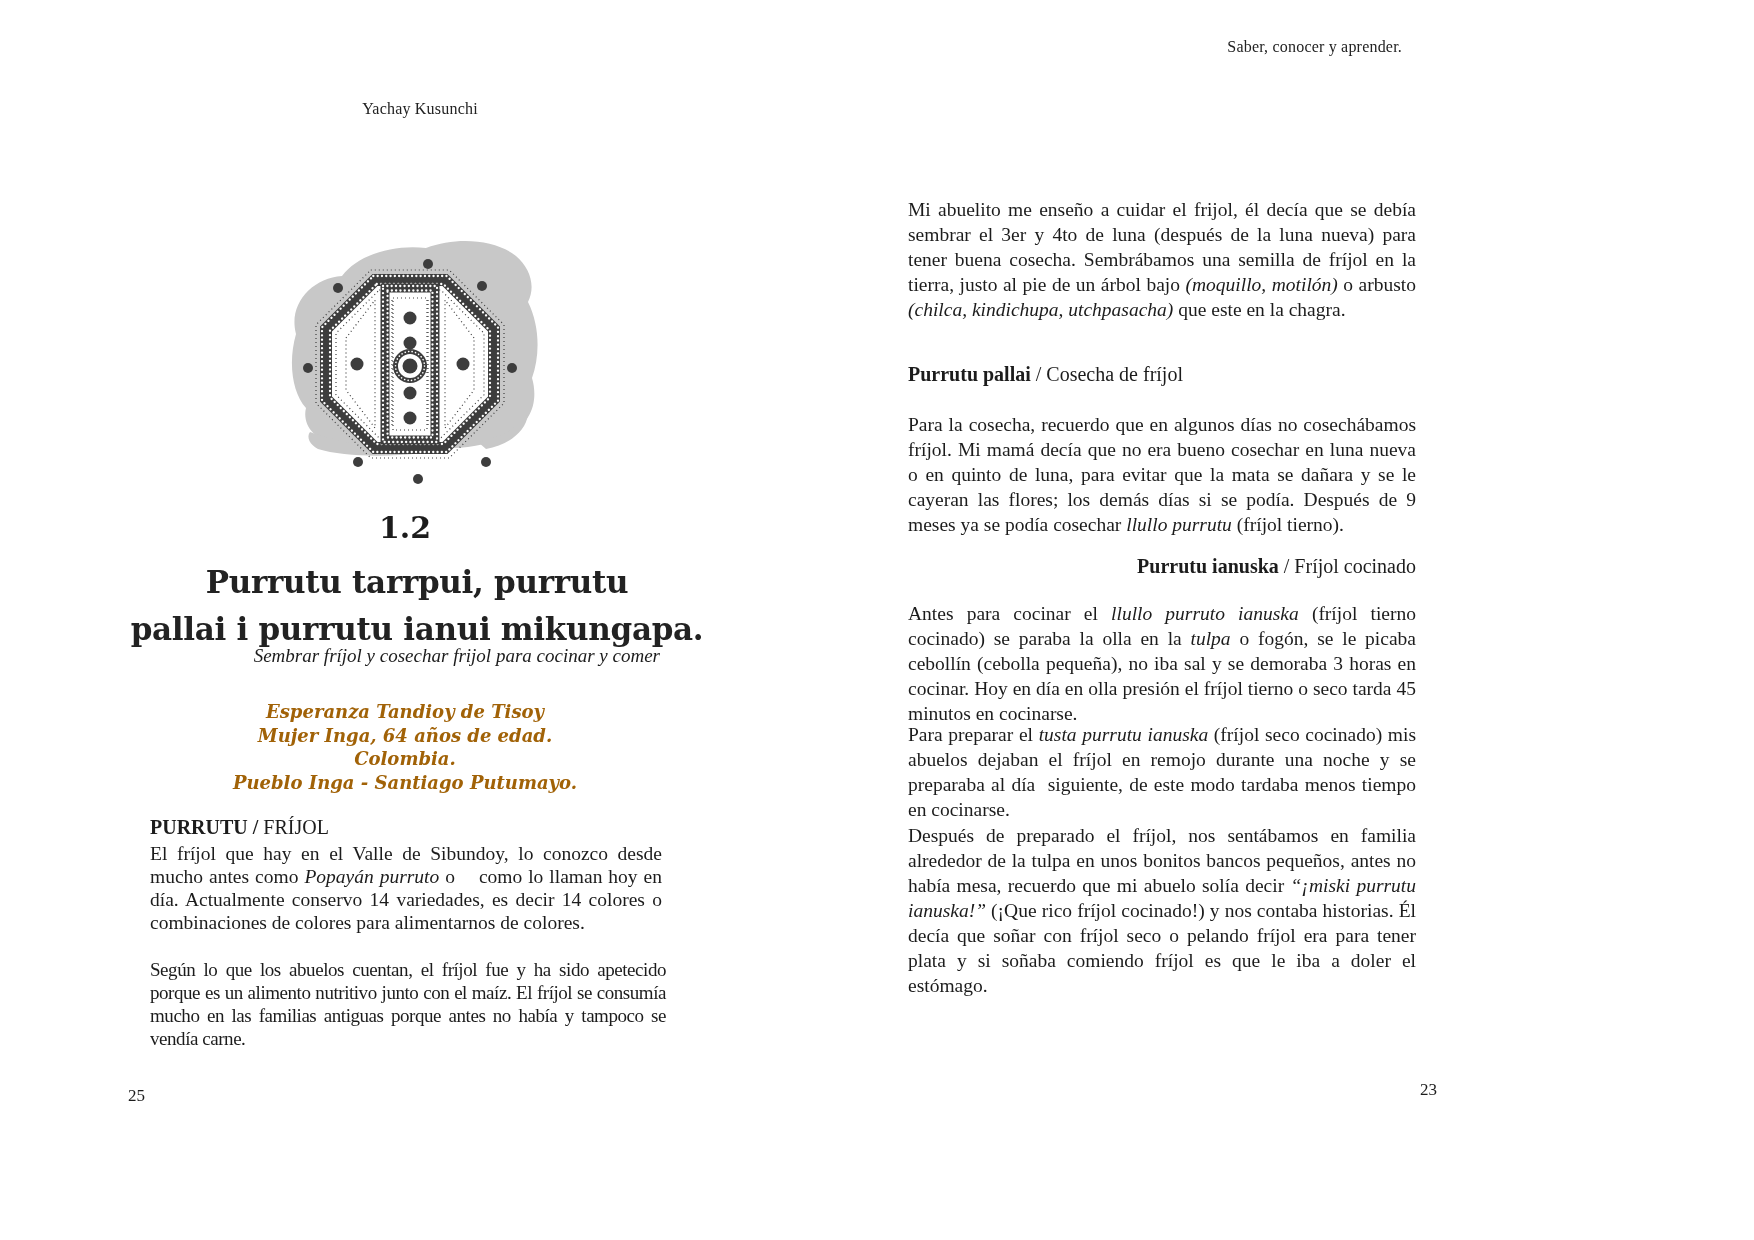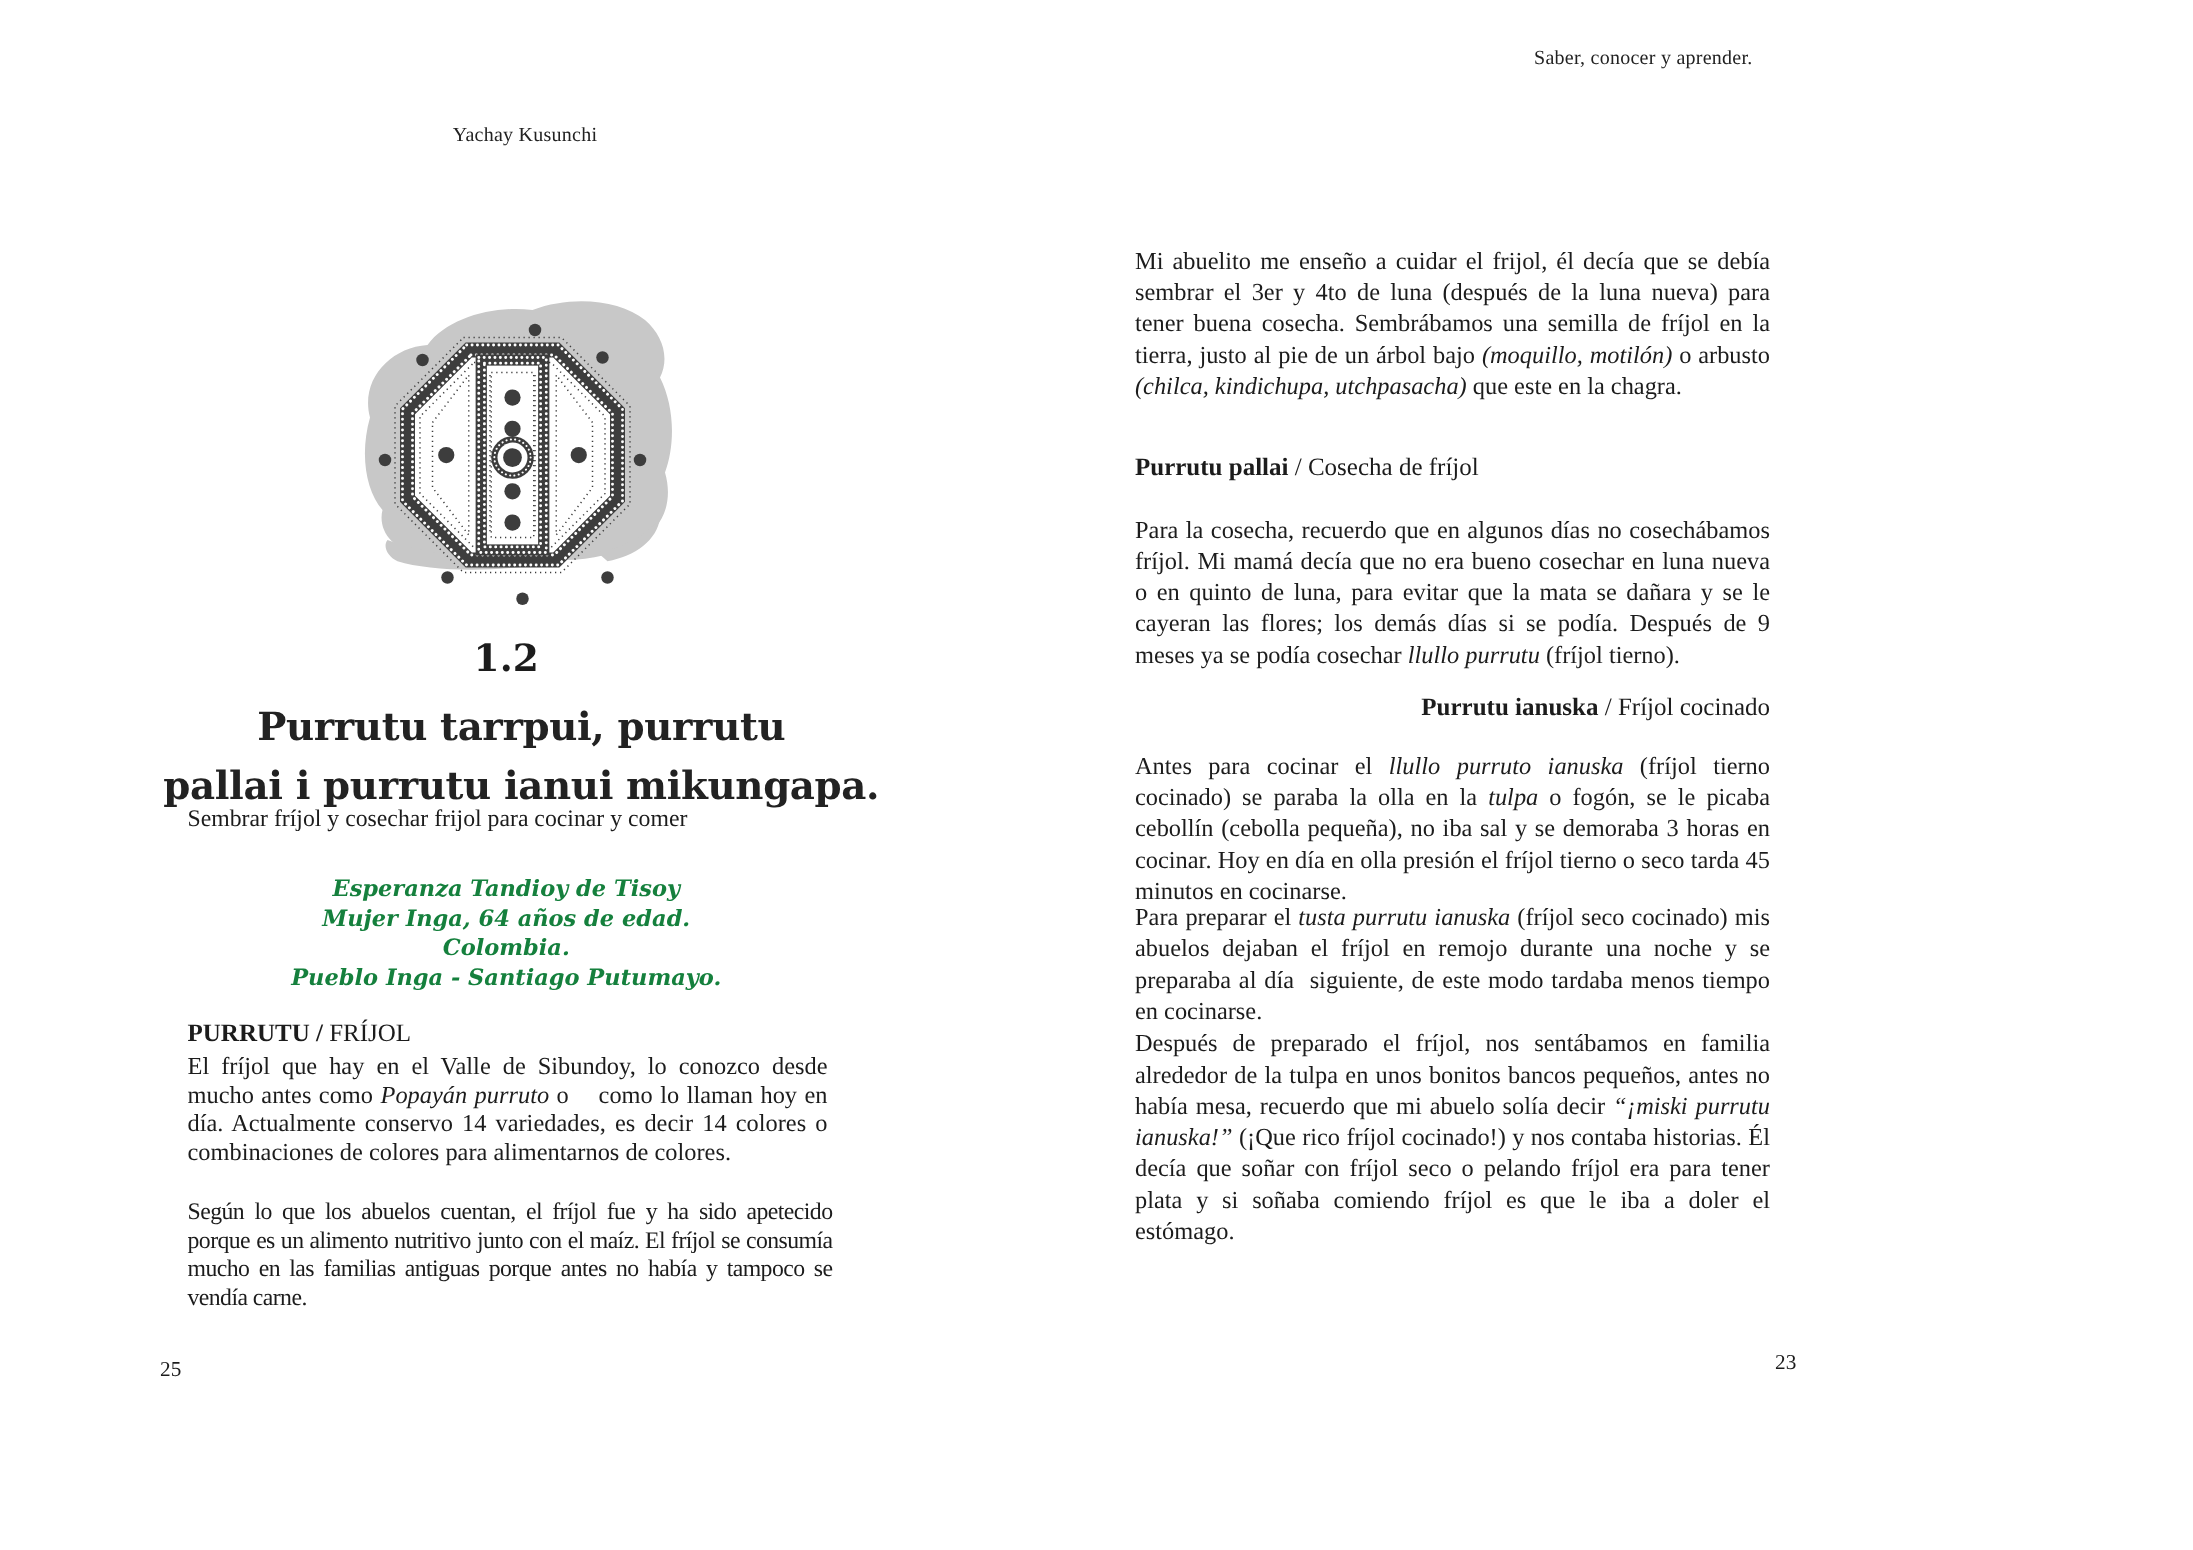--- a/index.html
+++ b/index.html
@@ -22,27 +22,27 @@
     font-family:"DejaVu Serif", serif;font-weight:700;font-size:30px;
   }
   .title{
     left:55px;width:700px;text-align:center;margin:12px;
     font-family:"DejaVu Serif", serif;font-weight:700;font-size:31px;
     letter-spacing:-.3px;color:#222;
   }
   .title.l1{top:552px;}
   .title.l2{top:599px;}
   .subtitle{
-    left:150px;top:645px;width:510px;text-align:left;
-    font-size:19px;
+    left:150px;top:645px;width:510px;text-align:right;
+    font-style:italic;font-size:19px;
   }
   .author{
     left:150px;top:700px;width:510px;text-align:center;
     font-family:"DejaVu Serif", serif;font-weight:700;font-style:italic;
-    font-size:18px;line-height:23.5px;color:#15803d;
+    font-size:18px;line-height:23.5px;color:#a16207;
   }
   .term-head{left:150px;top:816px;font-size:20px;}
   .sec-head{left:31px;width:508px;font-size:20px;margin:0;font-weight:normal;}
   .para{
     margin:0;text-align:justify;font-size:19.5px;hyphens:auto;
   }
   .para.lp{left:150px;width:512px;line-height:23px;}
   .para.lp2{left:150px;width:516px;line-height:23px;letter-spacing:-.45px;font-size:19px;}
   .para.rp{left:31px;width:508px;line-height:25px;}
   .pagenum{font-size:17px;}

